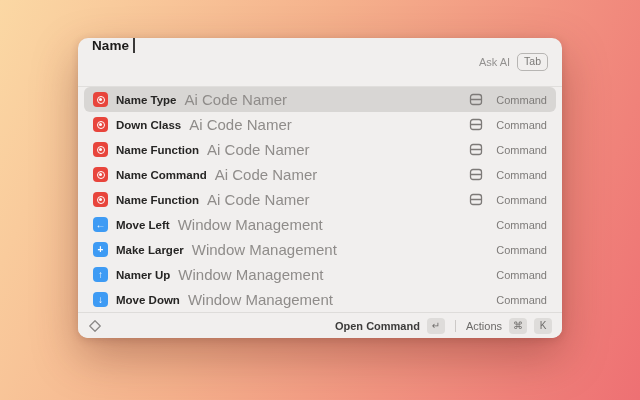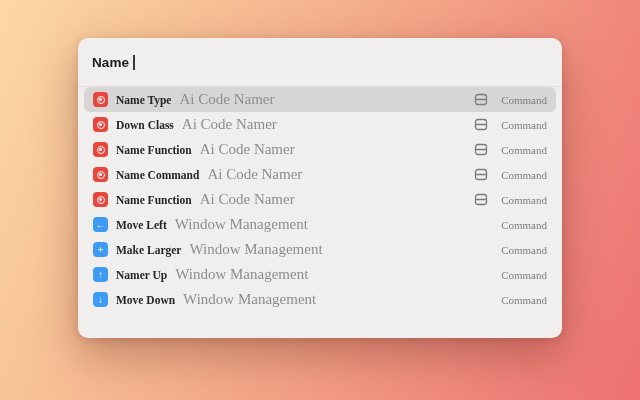--- a/index.html
+++ b/index.html
@@ -16,21 +16,20 @@
     background: #f1efee;
     border-radius: 10px;
     box-shadow: 0 18px 45px rgba(95, 35, 25, 0.35), 0 2px 8px rgba(95,35,25,0.18);
     overflow: hidden;
     display: flex;
     flex-direction: column;
   }
   .searchbar {
     height: 49px;
     display: flex;
-    align-items: center;
     padding: 0 14px;
     border-bottom: 1px solid #e0dedc;
     flex: 0 0 auto;
   }
   .search-text { font-size: 13.5px; font-weight: 700; color: #1d1c1b; letter-spacing: 0.1px; }
   .caret { display: inline-block; width: 1.5px; height: 15px; background: #3a3938; margin-left: 4px; vertical-align: -3px; animation: blink 1.1s steps(1) infinite; }
   @keyframes blink { 50% { opacity: 0; } }
   .search-right { margin-left: auto; display: flex; align-items: center; gap: 7px; }
   .ask-ai { font-size: 11px; color: #939190; }
   .key-outline {
@@ -38,21 +37,21 @@
     border: 1px solid #b7b5b3; border-radius: 5px;
     padding: 1px 6px 2px; background: transparent; line-height: 13px;
   }
   .results-header {
     font-size: 10px; font-weight: 600; color: #85827f;
     padding: 7px 15px 4px; flex: 0 0 auto;
   }
   .list { flex: 1 1 auto; overflow: hidden; padding: 0 6px; }
   .row {
     height: 25px; display: flex; align-items: center;
-    gap: 8px; padding: 0 9px; border-radius: 6px; font-family: Liberation Serif, serif;
+    gap: 8px; padding: 0 9px; border-radius: 6px;
   }
   .row.selected { background: #d8d6d4; }
   .app-icon {
     width: 15px; height: 15px; border-radius: 4px;
     flex: 0 0 auto; display: flex; align-items: center; justify-content: center;
     color: #fff; font-size: 10px; font-weight: 700; line-height: 1;
   }
   .ring { width: 8px; height: 8px; border: 1.6px solid #fff; border-radius: 50%; position: relative; }
   .ring::after { content: ""; position: absolute; left: 1.6px; top: 1.6px; width: 3px; height: 3px; background: #fff; border-radius: 50%; }
   .row-title { font-size: 11.5px; font-weight: 600; color: #262524; white-space: nowrap; }
@@ -79,20 +78,24 @@
   .icon-svg { display: block; }
 </style>
 </head>
 <body>
 
 <div class="window">
 
   <div class="searchbar">
     <span class="search-text">Name</span>
     <span class="caret"></span>
+    <div class="search-right">
+      <span class="ask-ai">Ask AI</span>
+      <span class="key-outline">Tab</span>
+    </div>
   </div>
 
 
   <div class="list">
       <div class="row selected">
         <span class="app-icon" style="background: rgb(232, 69, 60);">
           <span class="ring"></span>
         </span>
         <span class="row-title">Name Type</span>
         <span class="row-subtitle">Ai Code Namer</span>
@@ -197,14 +200,29 @@
       <div class="row">
         <span class="app-icon" style="background: rgb(62, 155, 244);">↓</span>
         <span class="row-title">Move Down</span>
         <span class="row-subtitle">Window Management</span>
         <span class="row-right">
           <span class="type-label">Command</span>
         </span>
       </div>
     </div>
 
+  <div class="footer">
+    <span>
+      <svg class="icon-svg" width="14" height="14" viewBox="0 0 24 24">
+        <path d="M12 3 L21 12 L12 21 L3 12 Z" fill="none" stroke="#8b8987" stroke-width="2.2" stroke-linejoin="round"></path>
+      </svg>
+    </span>
+    <div class="footer-right">
+      <span class="footer-action-label">Open Command</span>
+      <span class="key-badge">↵</span>
+      <span class="vdivider"></span>
+      <span class="footer-secondary-label">Actions</span>
+      <span class="key-badge">⌘</span>
+      <span class="key-badge">K</span>
+    </div>
+  </div>
 
 </div>
 
 </body></html>

